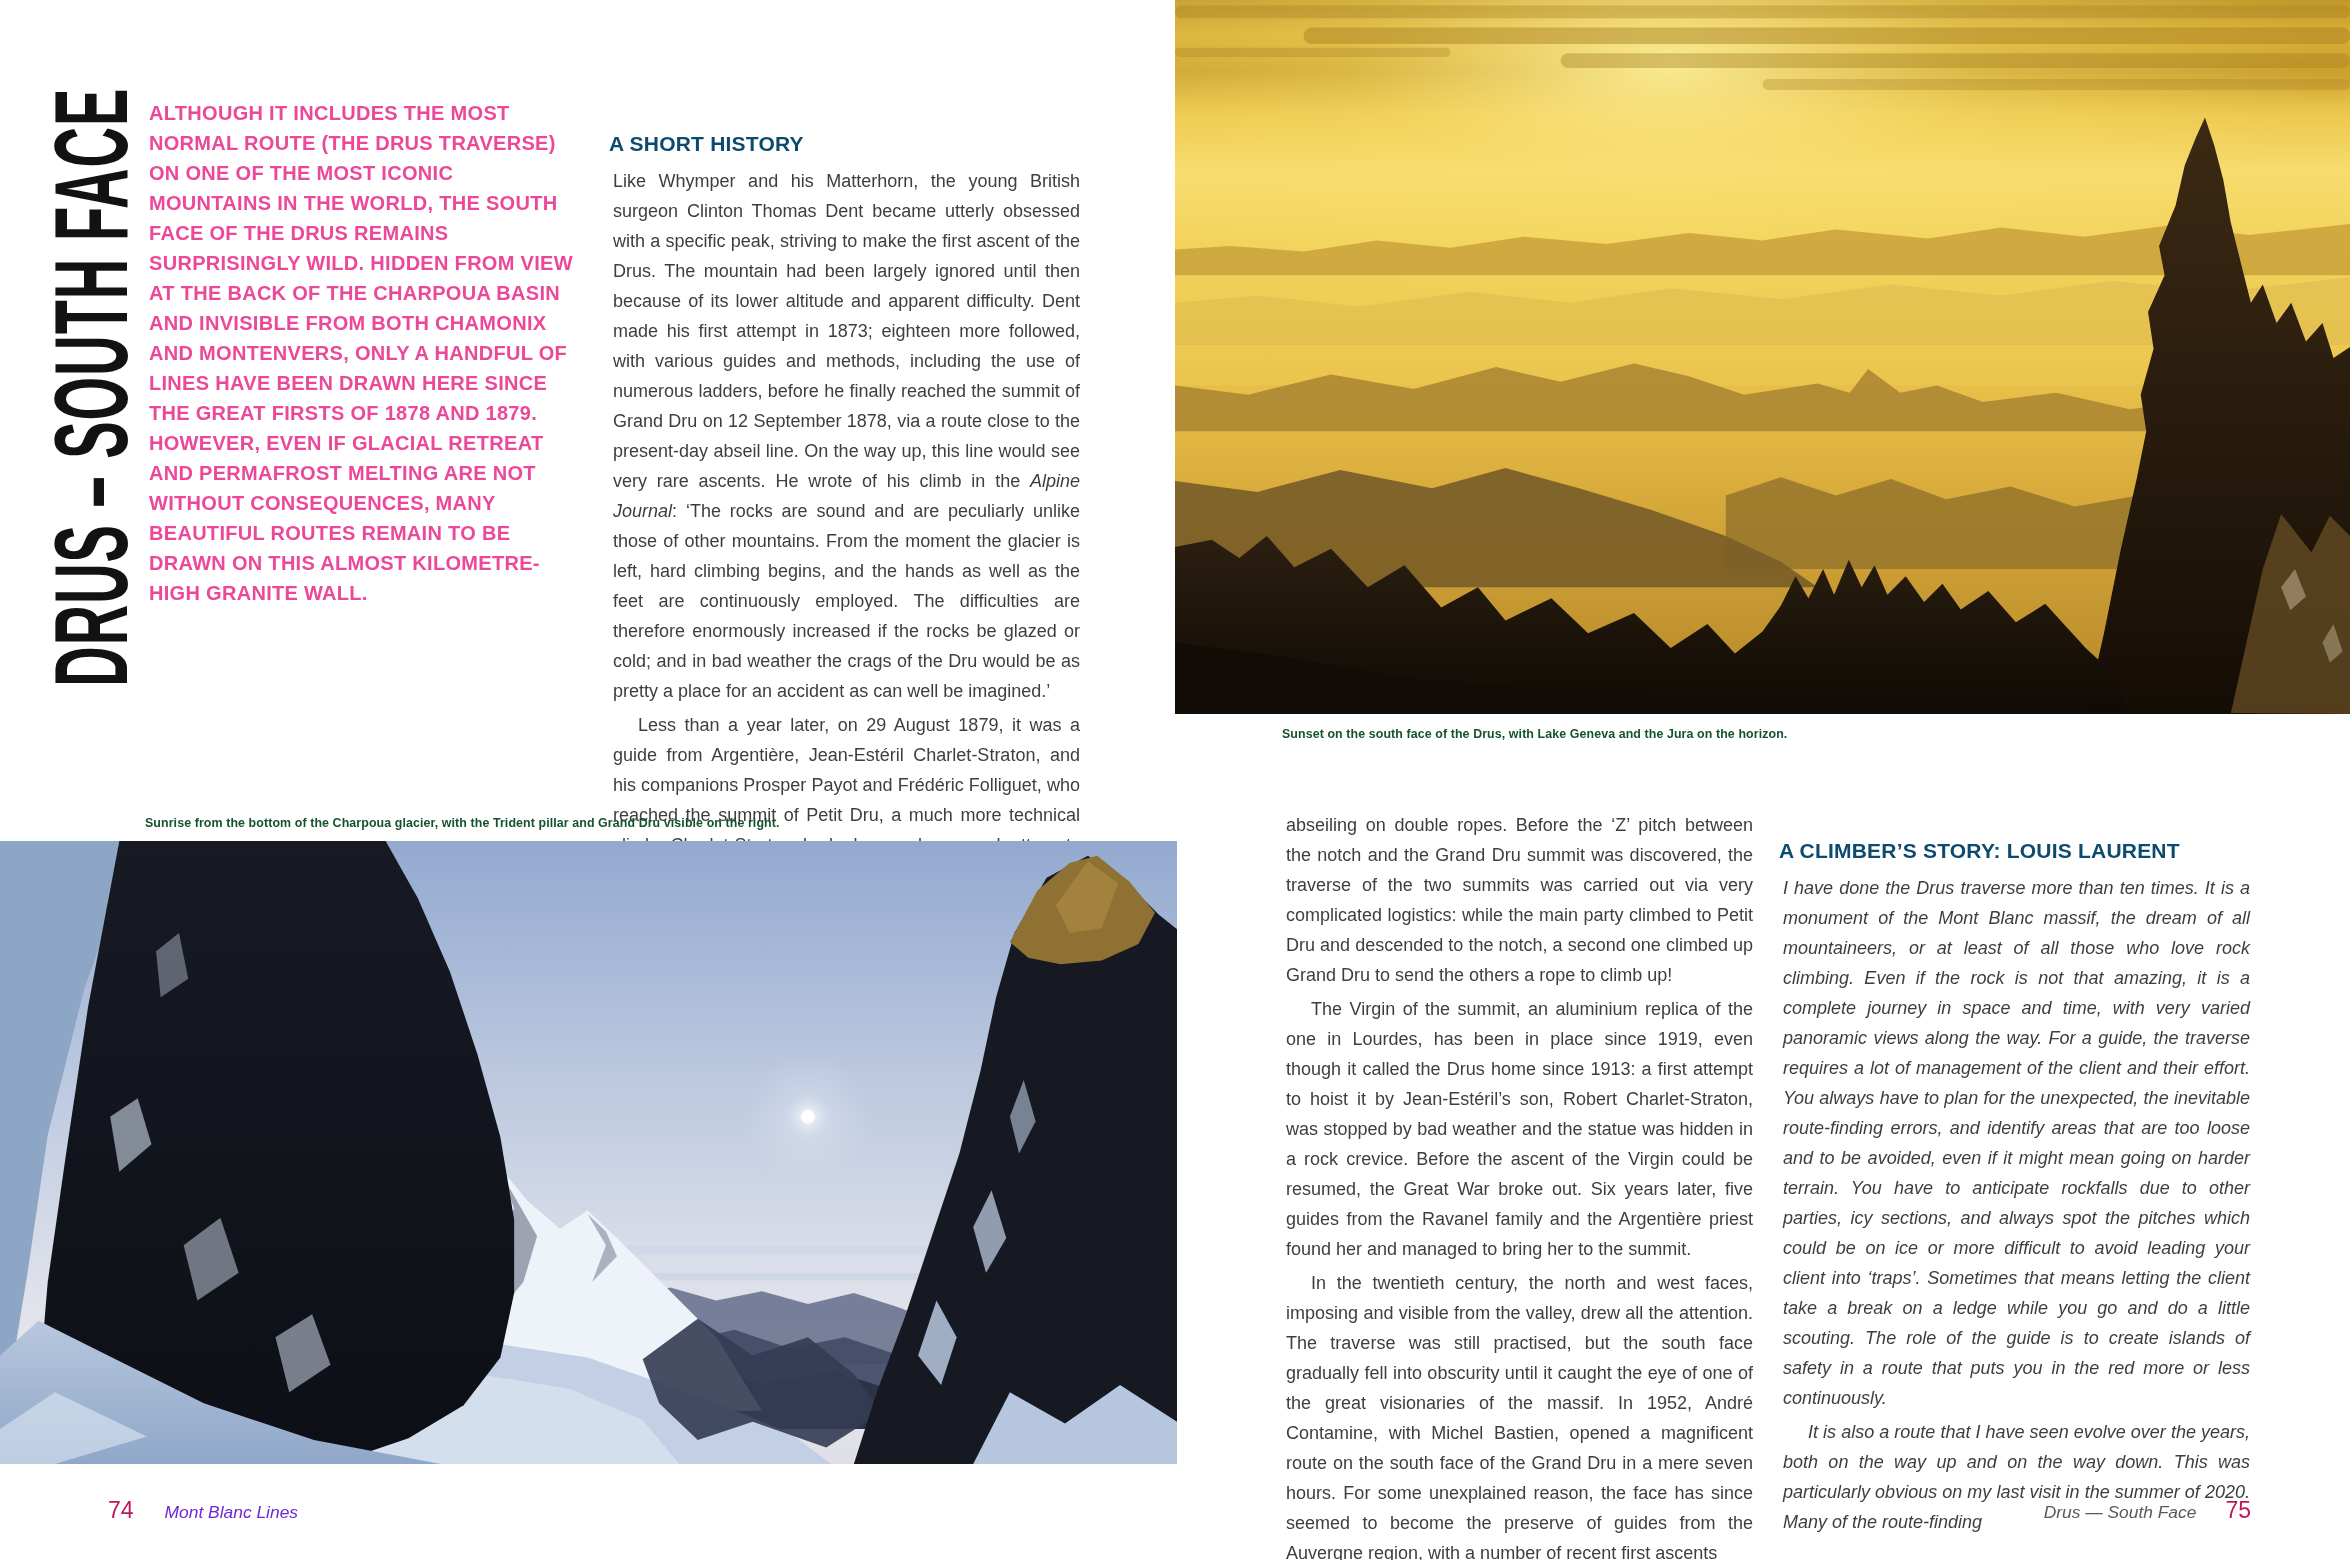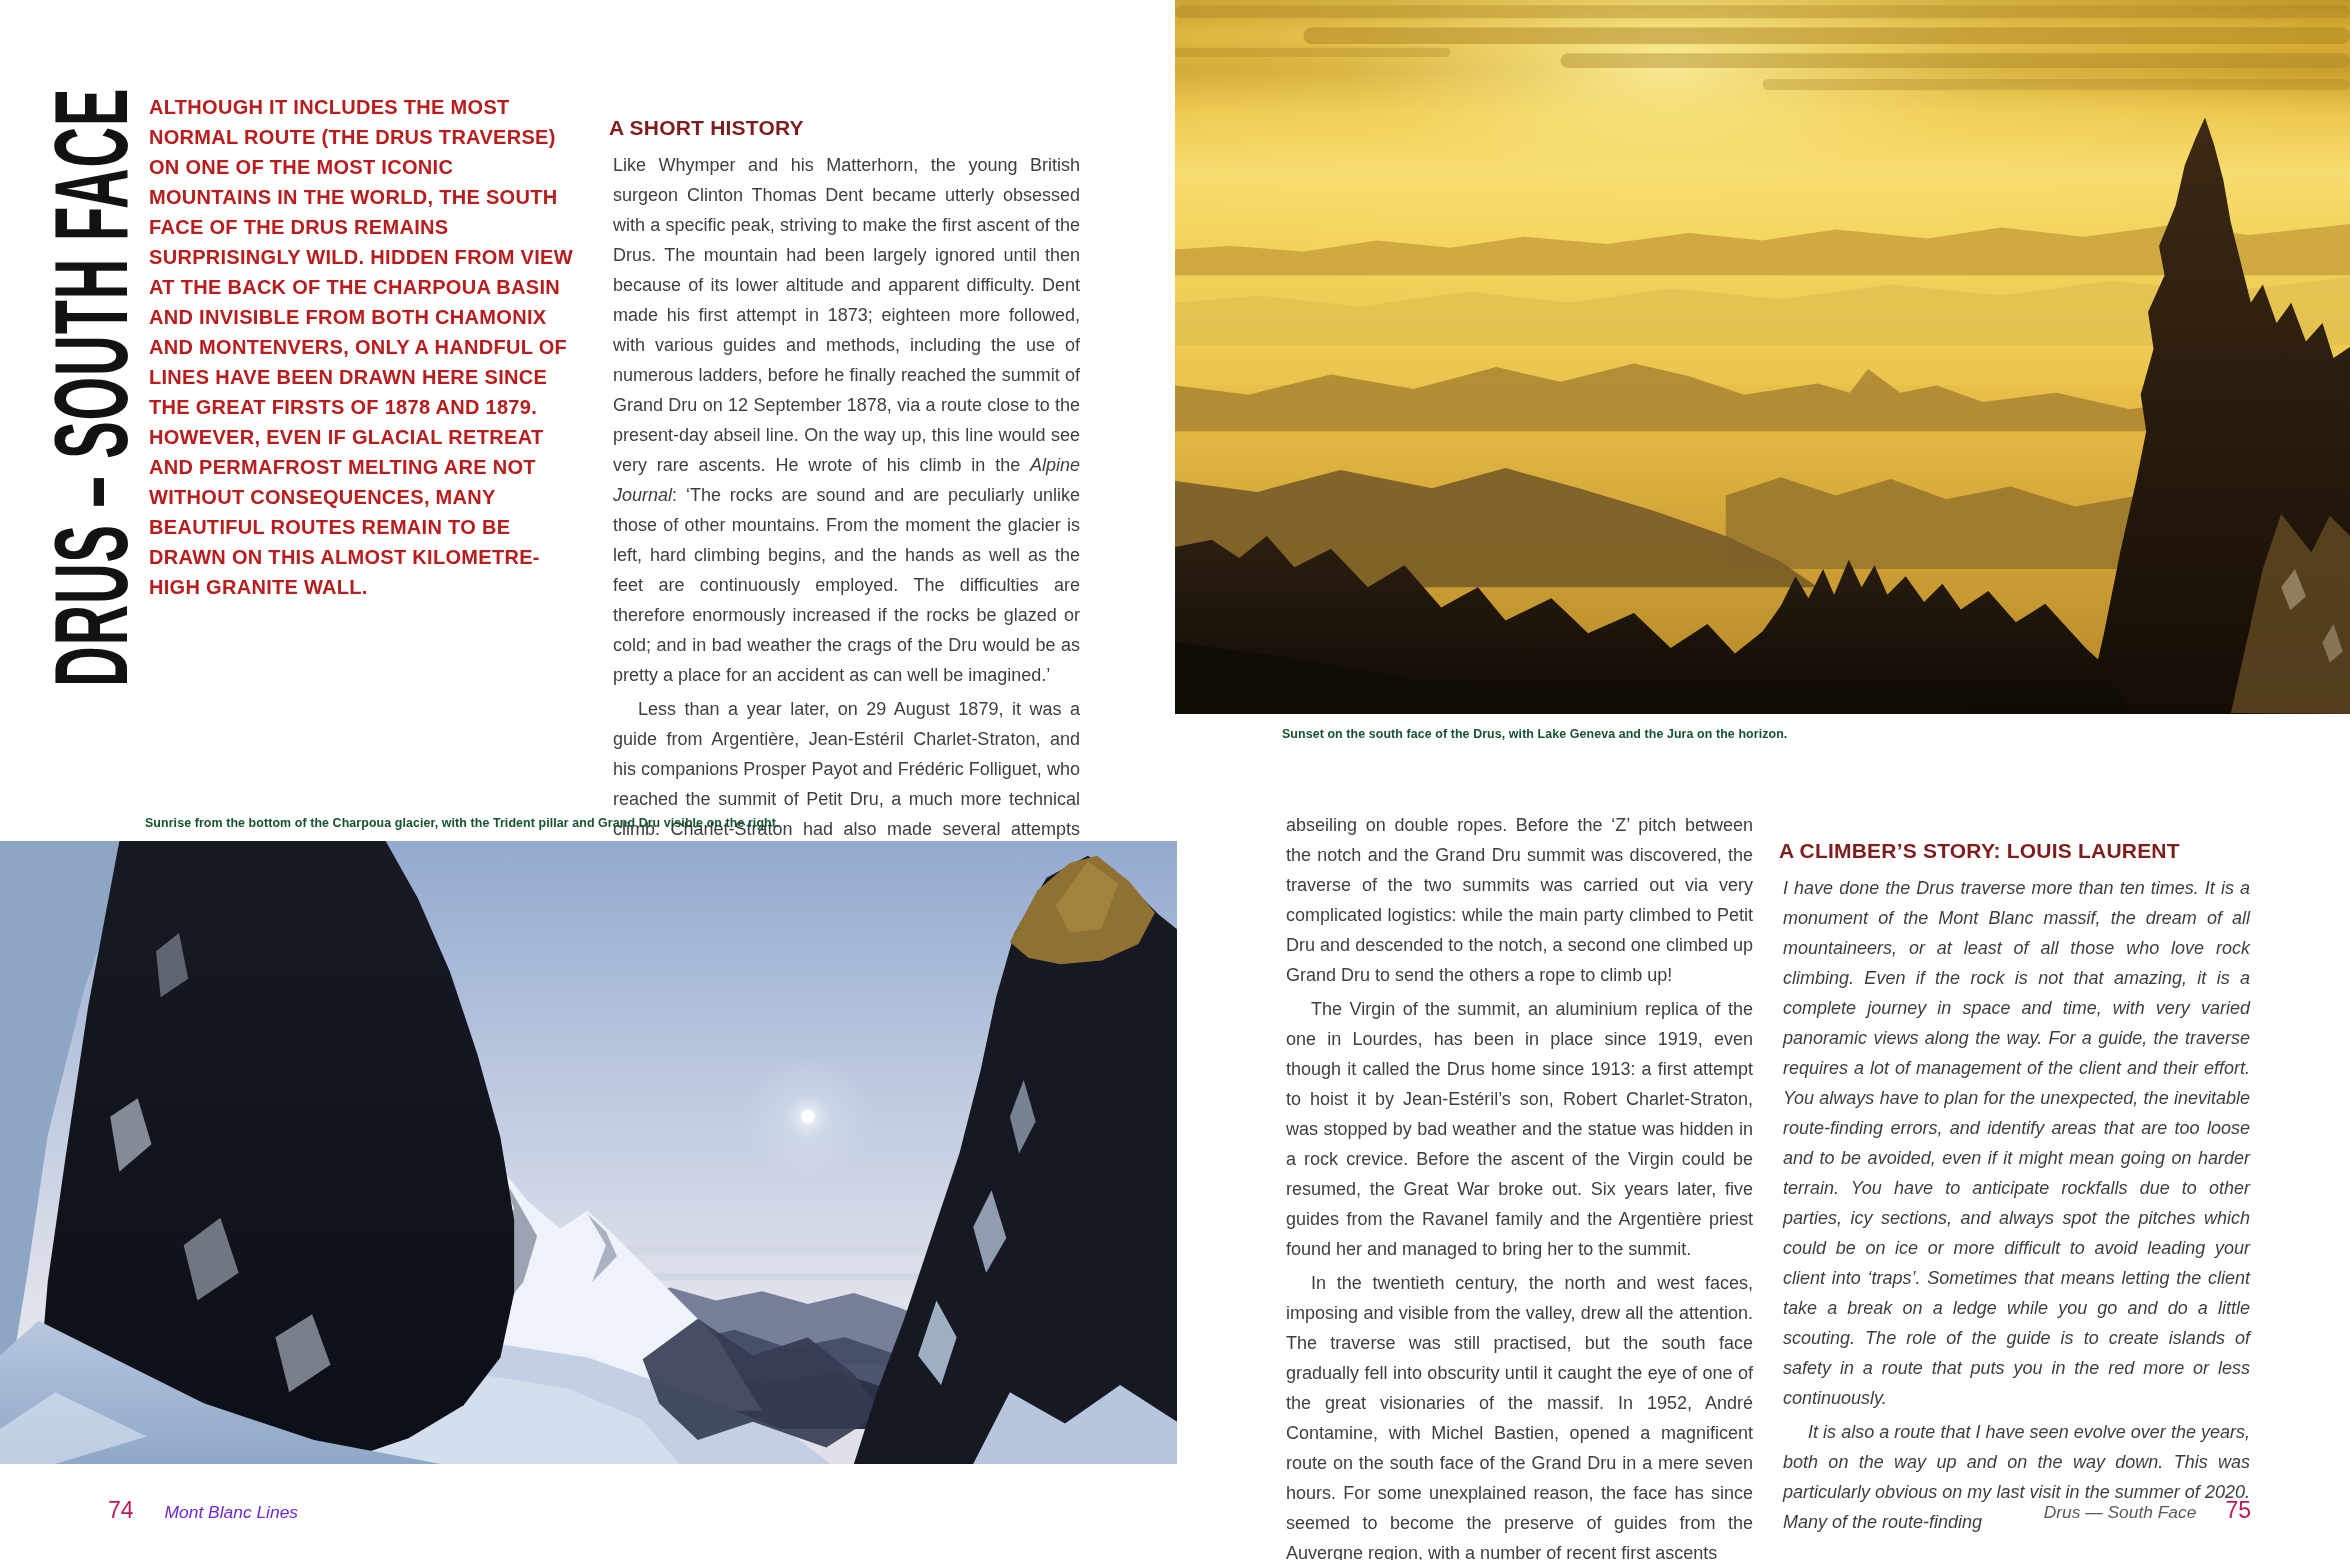--- a/index.html
+++ b/index.html
@@ -13,32 +13,32 @@
 
   
   .vtitle{position:absolute;left:24px;top:73px;width:114px;height:634px;overflow:visible;}
   .vtitle text{
     font-family:"Liberation Sans",sans-serif;font-weight:bold;fill:#121212;
     font-size:112px;letter-spacing:2px;
   }
 
   
   .intro{
-    position:absolute;left:149px;top:92px;width:430px;
-    font-weight:bold;font-size:20px;line-height:30px;color:#b91c1c;
+    position:absolute;left:149px;top:98px;width:430px;
+    font-weight:bold;font-size:20px;line-height:30px;color:#ec4899;
     letter-spacing:0.3px;
   }
 
   
   .col{position:absolute;width:475px;}
   .history-col{left:609px;top:116px;}
   .rcol1{left:107px;top:806px;}
   .rcol2{left:604px;top:806px;}
   h2.sec{
-    font-size:21px;font-weight:bold;color:#7f1d1d;margin:0 0 10px 0;letter-spacing:0.2px;
+    font-size:21px;font-weight:bold;color:#0c4a6e;margin:16px 0 10px 0;letter-spacing:0.2px;
   }
   h2.sec.mid{margin-top:33px;}
   p.body{
     margin:4px;font-size:18px;line-height:30px;color:#3e3e3e;
     text-align:justify;text-justify:inter-word;
   }
   p.body.indent{text-indent:25px;}
   p.body i{font-style:italic;}
   p.body.story{font-style:italic;}
 

